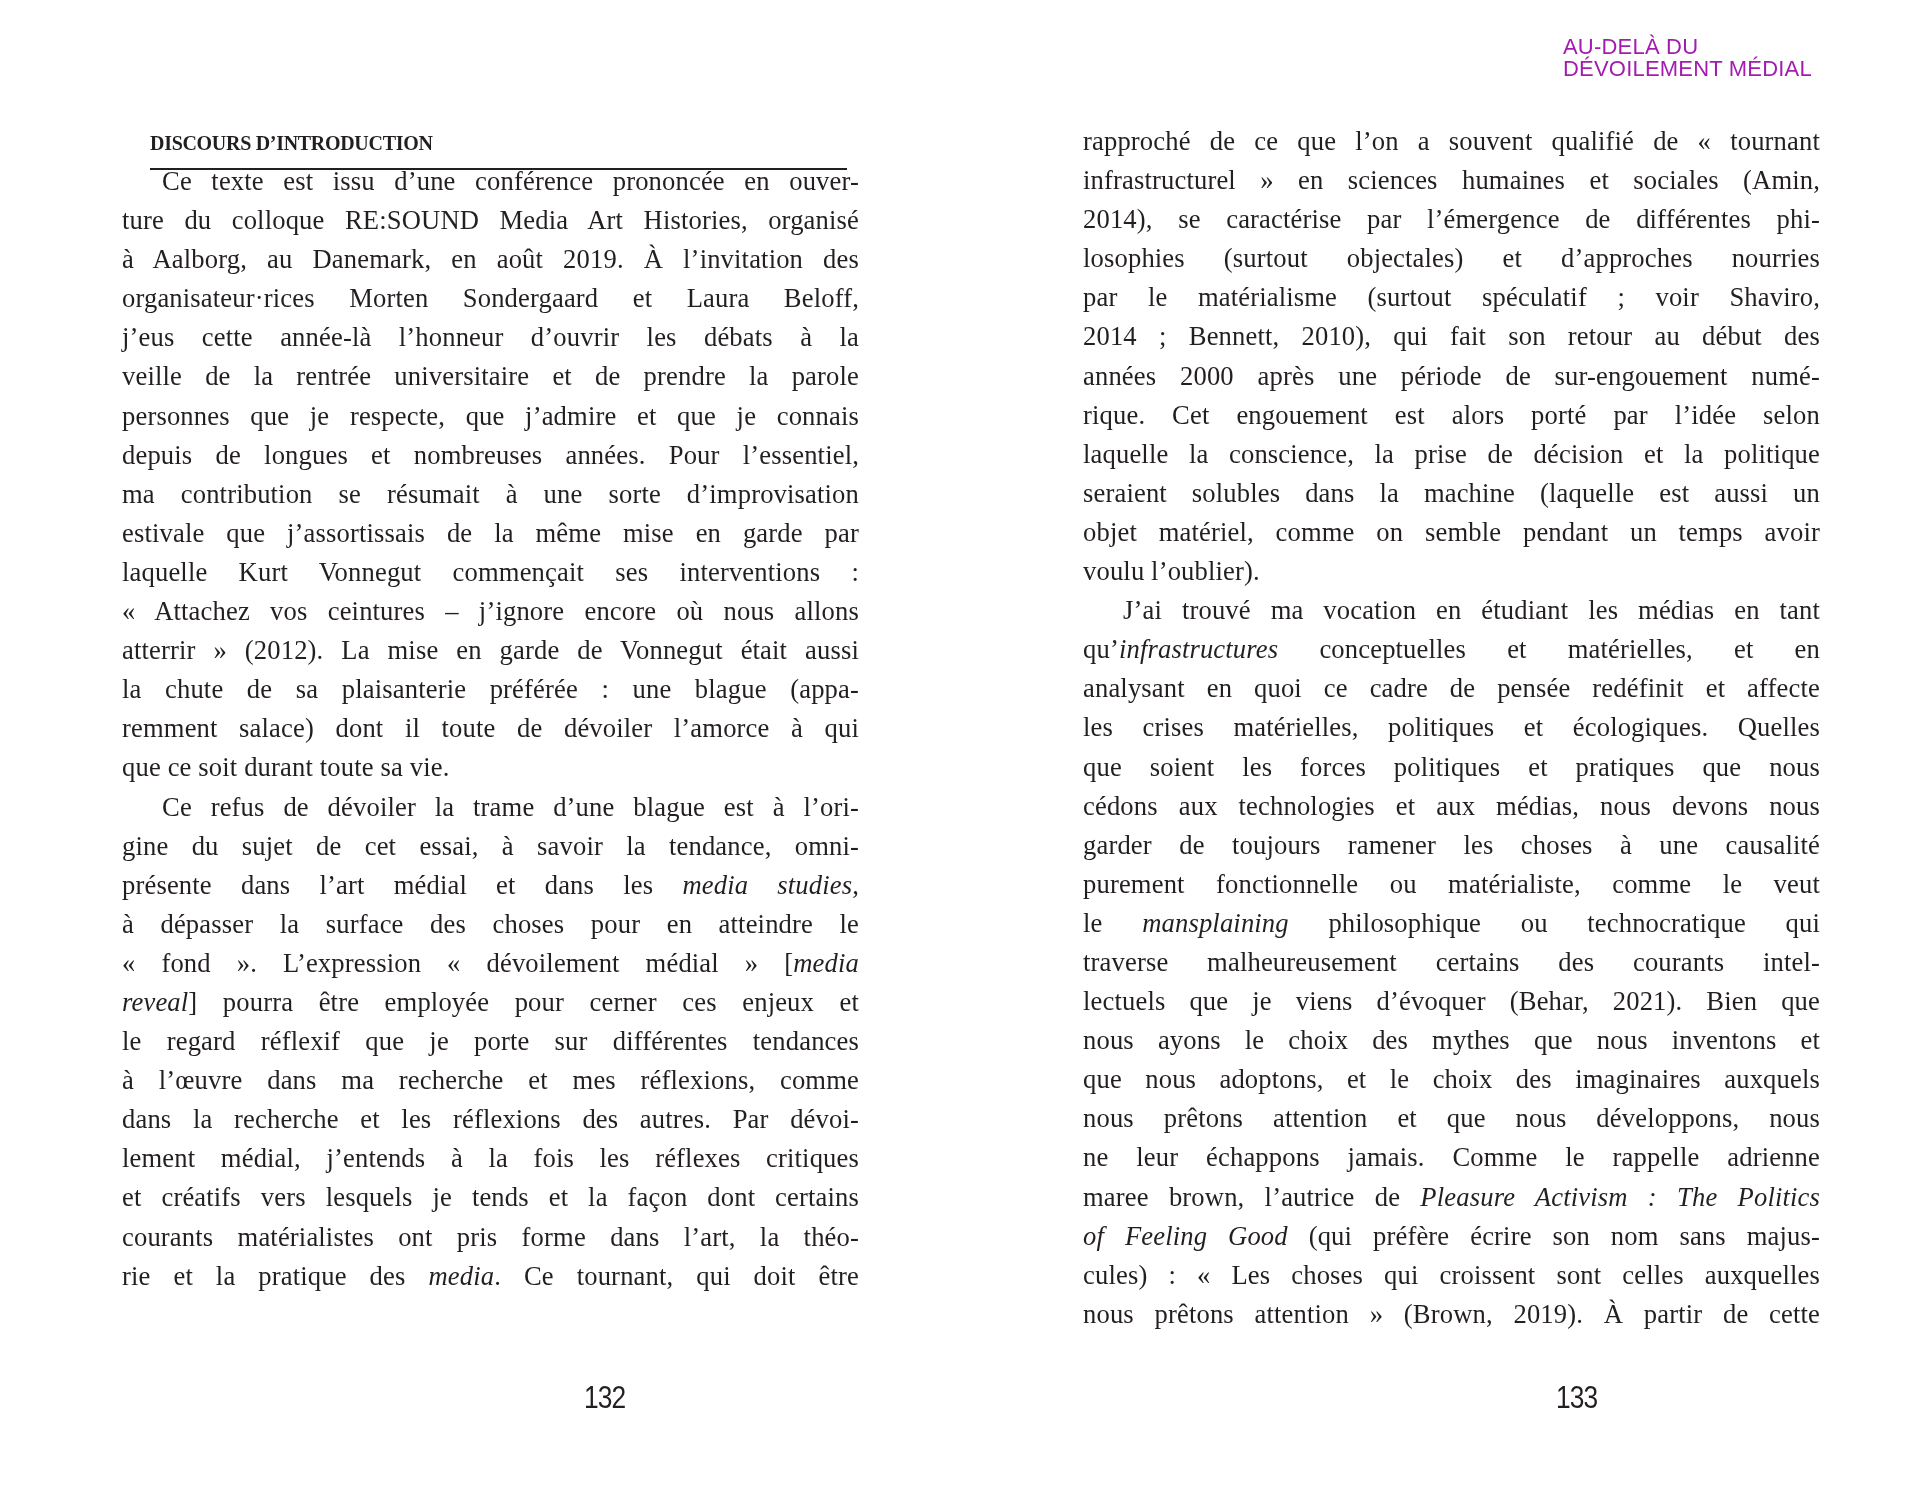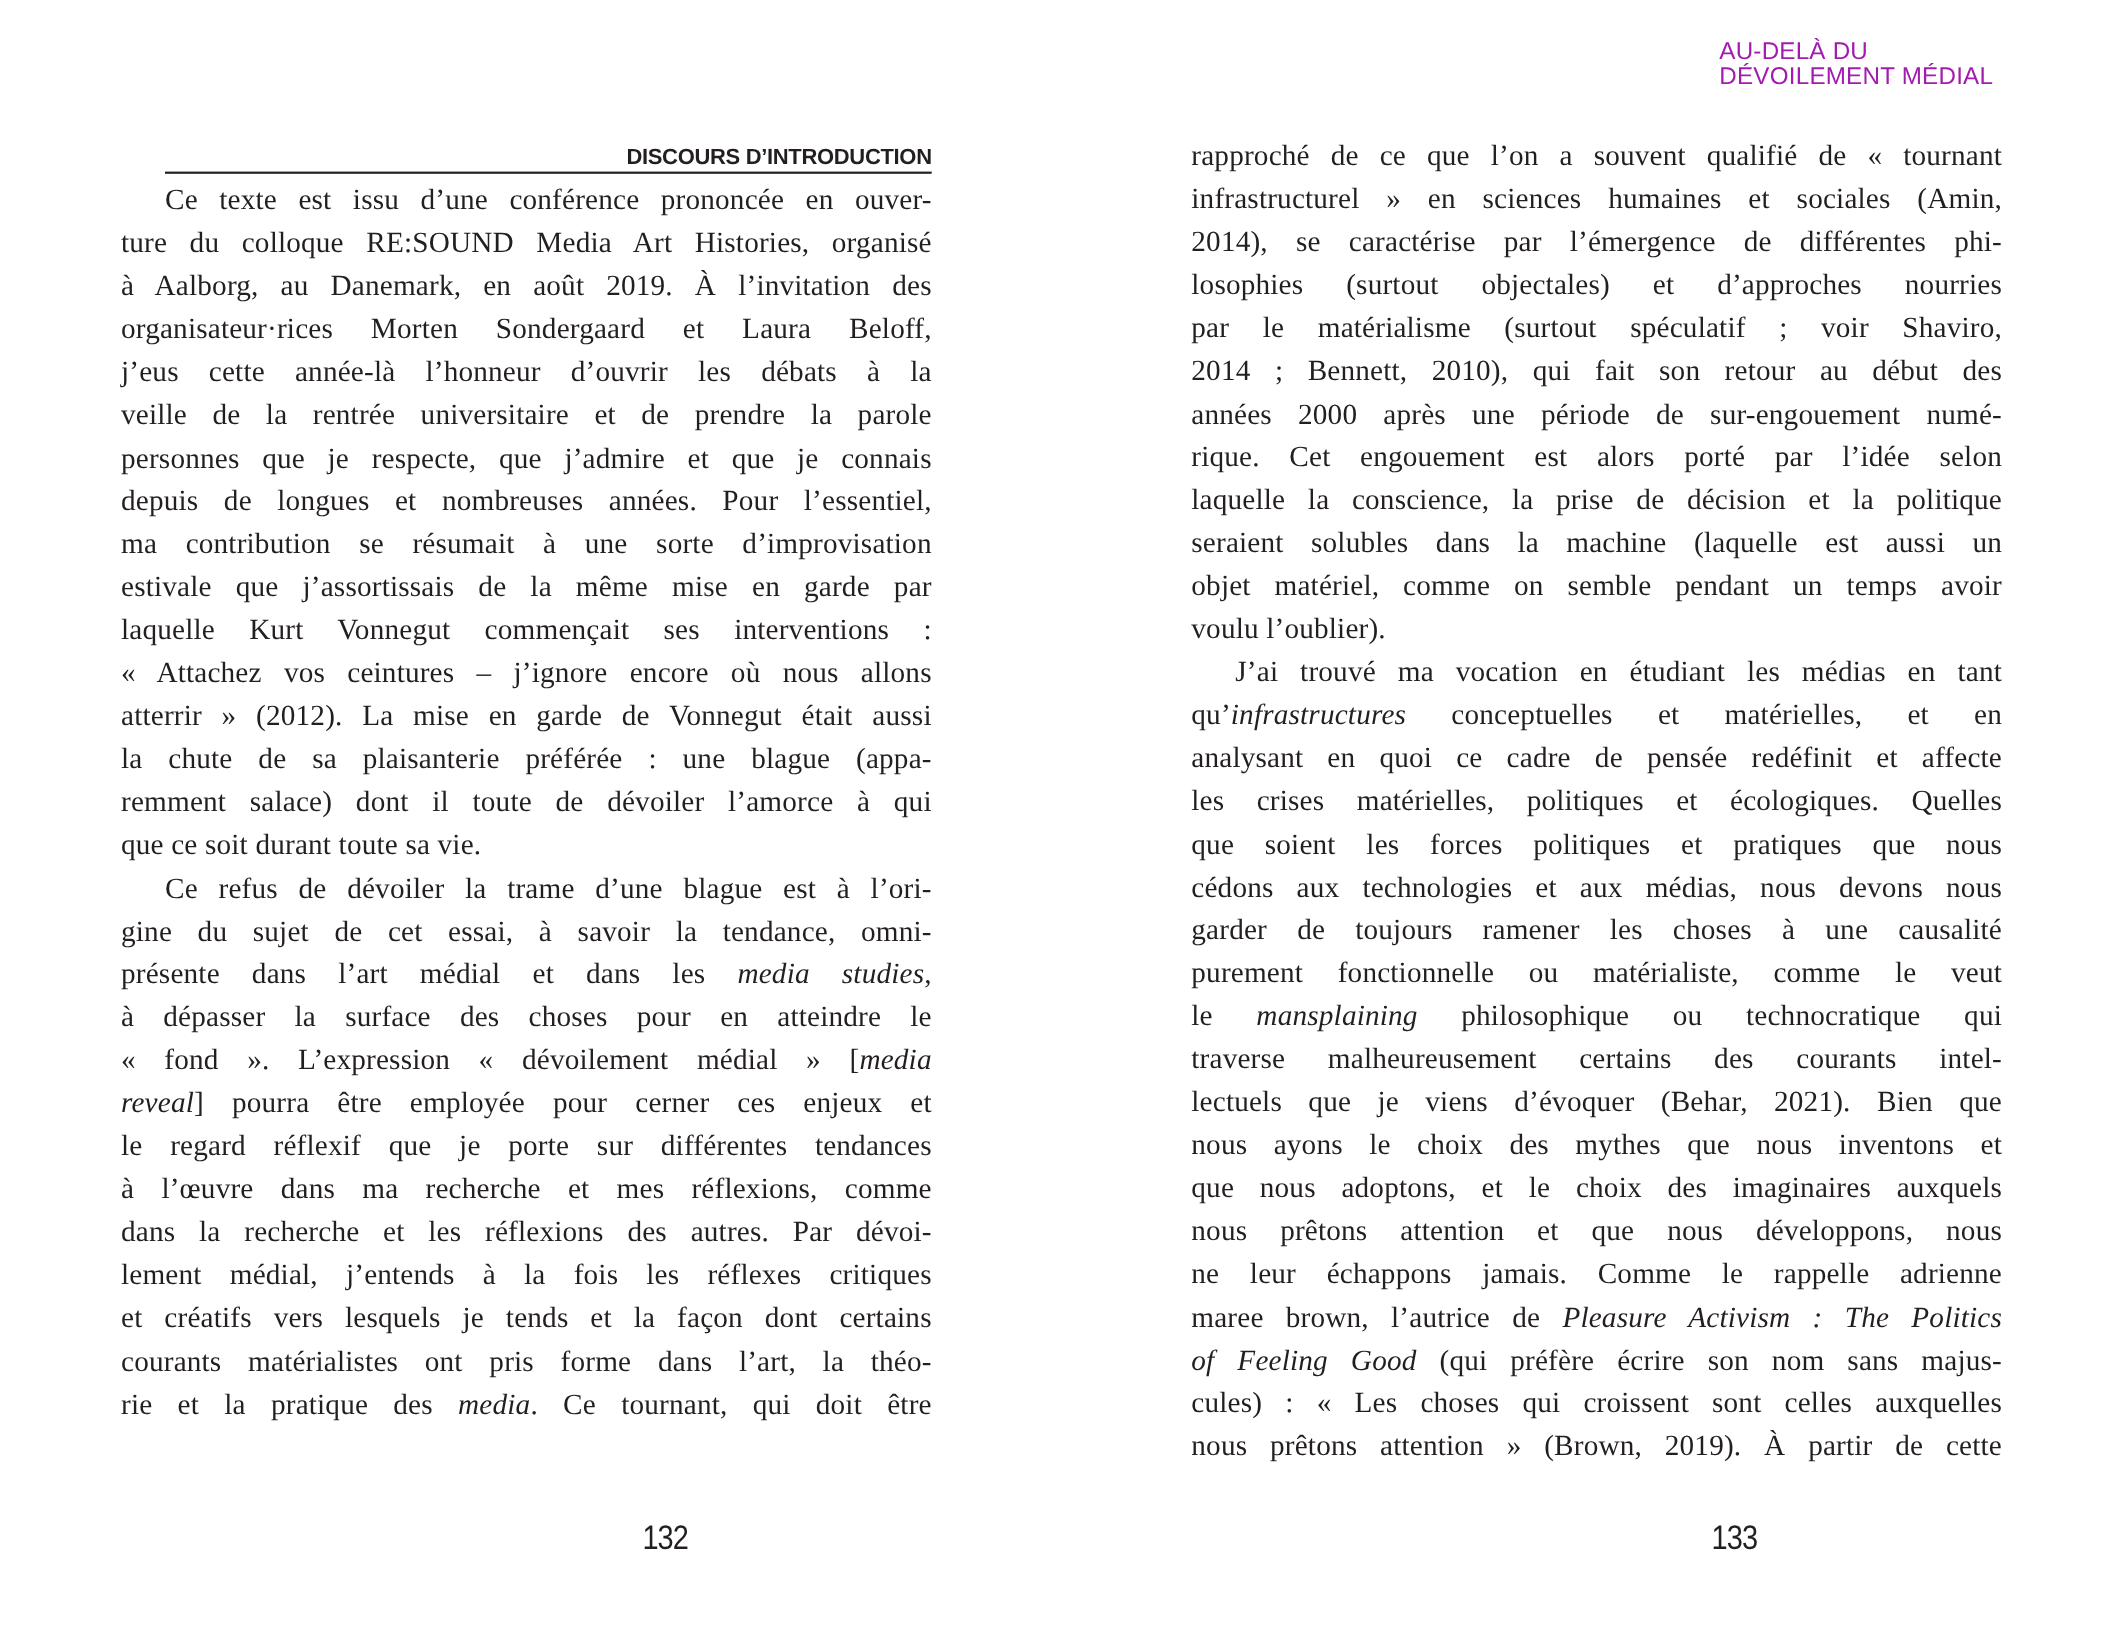--- a/index.html
+++ b/index.html
@@ -7,29 +7,29 @@
     width: 1921px; height: 1496px; background: #ffffff; position: relative; overflow: hidden;
     color: #231f20;
   }
   .running-head {
     position: absolute; left: 1563px; top: 36px;
     font-family: "Liberation Sans", sans-serif; font-size: 22px; line-height: 22px;
     letter-spacing: 0.2px; color: #a21caf;
   }
   .section-heading {
     position: absolute; left: 150px; top: 132px; width: 697px;
-    font-family: Liberation Sans, sans-serif; font-weight: bold; font-size: 20px;
+    font-family: Liberation Serif, serif; font-weight: bold; font-size: 20px;
     line-height: 22px; letter-spacing: -0.3px;
-    border-bottom: 2px solid #231f20; padding-bottom: 2px; text-align: right;
+    border-bottom: 2px solid #231f20; padding-bottom: 14px;
   }
   .column {
     position: absolute; width: 737px;
     font-family: "Liberation Serif", serif; font-size: 26.6px; line-height: 39.1px;
   }
-  .col-left { left: 110px; top: 162px; font-family: Liberation Serif, serif; }
+  .col-left { left: 122px; top: 162px; font-family: Liberation Serif, serif; }
   .col-right { left: 1083px; top: 122px; }
   .line {
     display: block; white-space: nowrap; text-align: justify; text-align-last: justify;
     height: 39.1px; letter-spacing: 0.15px;
   }
   .line.last { text-align-last: left; }
   .line.indent { padding-left: 40px; }
   em { font-style: italic; }
   .page-number {
     position: absolute; top: 1380px;

